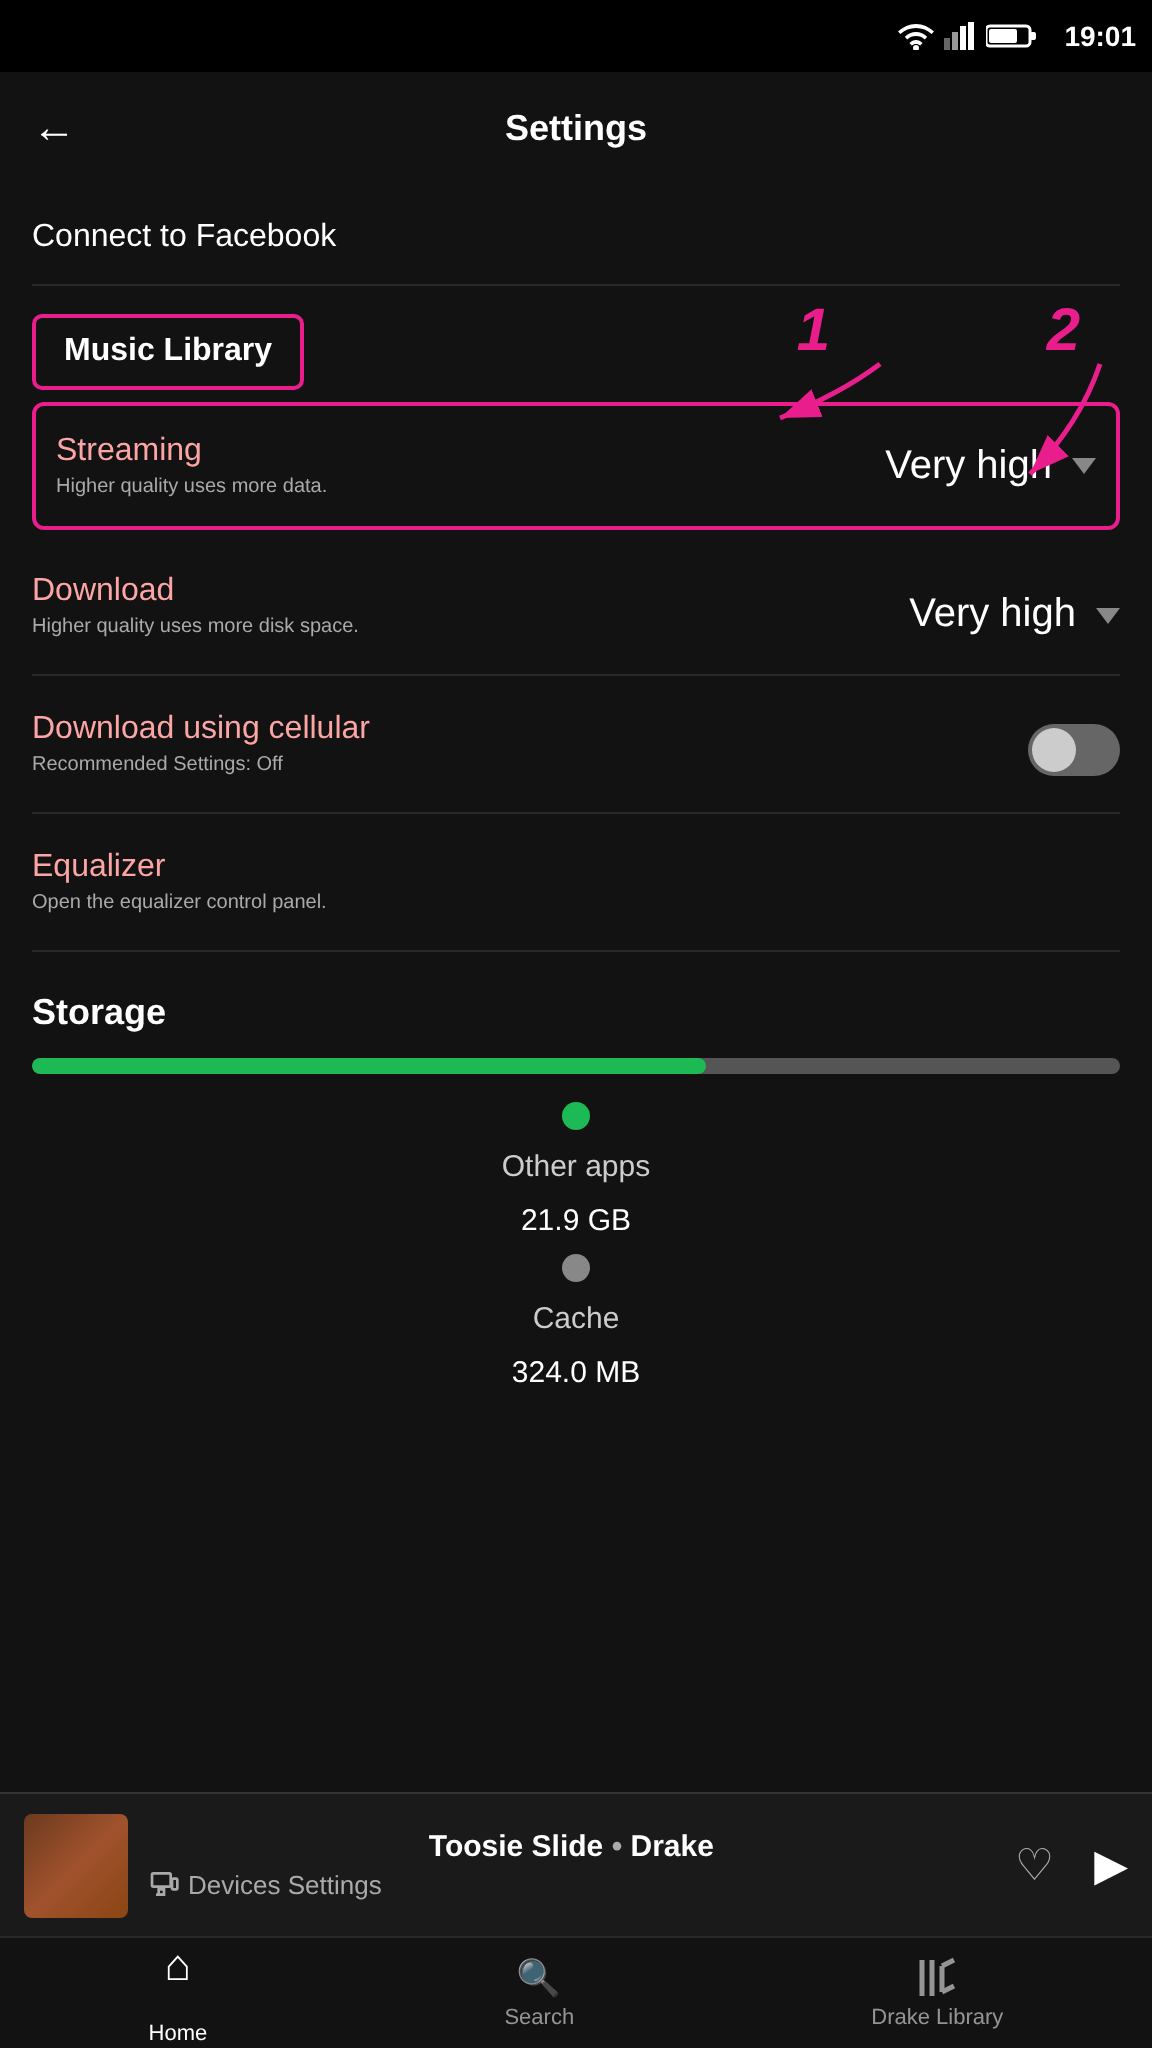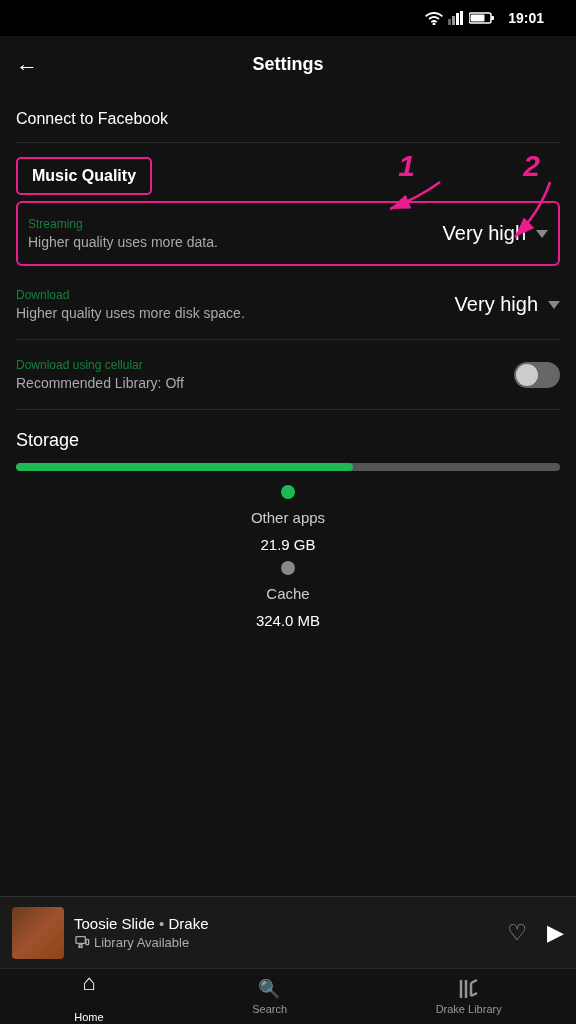--- a/index.html
+++ b/index.html
@@ -13,21 +13,21 @@
       position: relative;
     }
 
     
     .status-bar {
       background: #000;
       height: 36px;
       display: flex;
       align-items: center;
       justify-content: flex-end;
-      padding: 0 32px;
+      padding: 0 8px;
       gap: 6px;
       font-size: 13px;
     }
     .status-bar .time {
       font-weight: bold;
       font-size: 14px;
       margin-left: 8px;
     }
     .status-icons {
       display: flex;
@@ -71,35 +71,35 @@
     .connect-facebook {
       padding: 18px 0 14px;
       font-size: 16px;
       color: #fff;
       border-bottom: 1px solid #282828;
     }
 
     
     .setting-row {
       display: flex;
-      align-items: center;
+      align-items: flex-end;
       justify-content: space-between;
       padding: 18px 0;
       border-bottom: 1px solid #282828;
     }
     .setting-left {
       flex: 1;
     }
     .setting-label {
-      font-size: 12px;
-      color: #15803d;
+      font-size: 16px;
+      color: #fca5a5;
       font-weight: 500;
     }
     .setting-sublabel {
-      font-size: 14px;
+      font-size: 10px;
       color: #aaa;
       margin-top: 3px;
     }
     .setting-value {
       font-size: 20px;
       color: #fff;
       display: flex;
       align-items: center;
       gap: 6px;
     }
@@ -130,21 +130,21 @@
       top: 2px;
       left: 2px;
       transition: left 0.2s;
     }
     .toggle.off .knob { left: 2px; }
 
     
     .storage-header {
       padding: 20px 0 12px;
       font-size: 18px;
-      font-weight: normal;
+      font-weight: bold;
       color: #fff;
     }
     .storage-bar-container {
       width: 100%;
       height: 8px;
       background: #555;
       border-radius: 4px;
       margin-bottom: 14px;
       overflow: hidden;
     }
@@ -200,21 +200,22 @@
       width: 100%;
       height: 100%;
       background: linear-gradient(135deg, #6b3a1f 0%, #a0522d 50%, #8b4513 100%);
     }
     .now-playing-info {
       flex: 1;
     }
     .now-playing-title {
       font-size: 15px;
       color: #fff;
-      font-weight: 400;
+      font-weight: 700;
+      text-align: center;
     }
     .now-playing-subtitle {
       font-size: 13px;
       color: #aaa;
       margin-top: 2px;
       display: flex;
       align-items: center;
       gap: 4px;
     }
     .now-playing-controls {
@@ -316,21 +317,21 @@
       <defs>
         <marker id="arrowhead2" markerWidth="8" markerHeight="6" refX="8" refY="3" orient="auto">
           <polygon points="0 0, 8 3, 0 6" fill="#e91e8c"></polygon>
         </marker>
       </defs>
       <path d="M75 5 Q65 35 40 60" stroke="#e91e8c" stroke-width="2.5" fill="none" marker-end="url(#arrowhead2)"></path>
     </svg>
 
     
     <div style="display: inline-block; border: 2.5px solid #e91e8c; border-radius: 5px; padding: 8px 14px;">
-      <span style="font-size: 16px; font-weight: bold; color: #fff;">Music Quality</span>
+      <span style="font-size: 16px; font-weight: bold; color: #fff;">Music Library</span>
     </div>
   </div>
 
   <div style="border: 2.5px solid #e91e8c; border-radius: 6px; padding: 14px 10px; margin: 6px 0 4px; display: flex; align-items: center; justify-content: space-between;">
     <div class="setting-left">
       <div class="setting-label">Streaming</div>
       <div class="setting-sublabel">Higher quality uses more data.</div>
     </div>
     <div class="setting-value">
       <span>Very high</span>
@@ -345,27 +346,33 @@
     </div>
     <div class="setting-value">
       <span>Very high</span>
       <div class="chevron-down"></div>
     </div>
   </div>
 
   <div class="setting-row">
     <div class="setting-left">
       <div class="setting-label">Download using cellular</div>
-      <div class="setting-sublabel">Recommended Library: Off</div>
+      <div class="setting-sublabel">Recommended Settings: Off</div>
     </div>
     <div class="toggle off">
       <div class="knob"></div>
     </div>
   </div>
 
+  <div class="setting-row">
+    <div class="setting-left">
+      <div class="setting-label">Equalizer</div>
+      <div class="setting-sublabel">Open the equalizer control panel.</div>
+    </div>
+  </div>
 
   <div class="storage-header">Storage</div>
 
   <div class="storage-bar-container">
     <div class="storage-bar-fill" style="width: 62%;"></div>
   </div>
 
   <div class="storage-item">
     <div class="storage-dot" style="background: #1db954;"></div>
     <span class="storage-item-label">Other apps</span>
@@ -389,21 +396,21 @@
       <span style="color:#aaa;"> • </span>
       <span>Drake</span>
     </div>
     <div class="now-playing-subtitle">
       <svg width="16" height="16" viewBox="0 0 24 24">
         <rect x="3" y="4" width="14" height="10" rx="1" fill="none" stroke="#aaa" stroke-width="2"></rect>
         <rect x="8" y="16" width="4" height="4" fill="none" stroke="#aaa" stroke-width="2"></rect>
         <line x1="6" y1="20" x2="12" y2="20" stroke="#aaa" stroke-width="2"></line>
         <rect x="18" y="8" width="4" height="8" rx="1" fill="none" stroke="#aaa" stroke-width="2"></rect>
       </svg>
-      <span>Library Available</span>
+      <span>Devices Settings</span>
     </div>
   </div>
   <div class="now-playing-controls">
     <span class="heart-icon">♡</span>
     <span class="play-icon">▶</span>
   </div>
 </div>
 
 <div class="bottom-nav">
   <div class="nav-item active">

